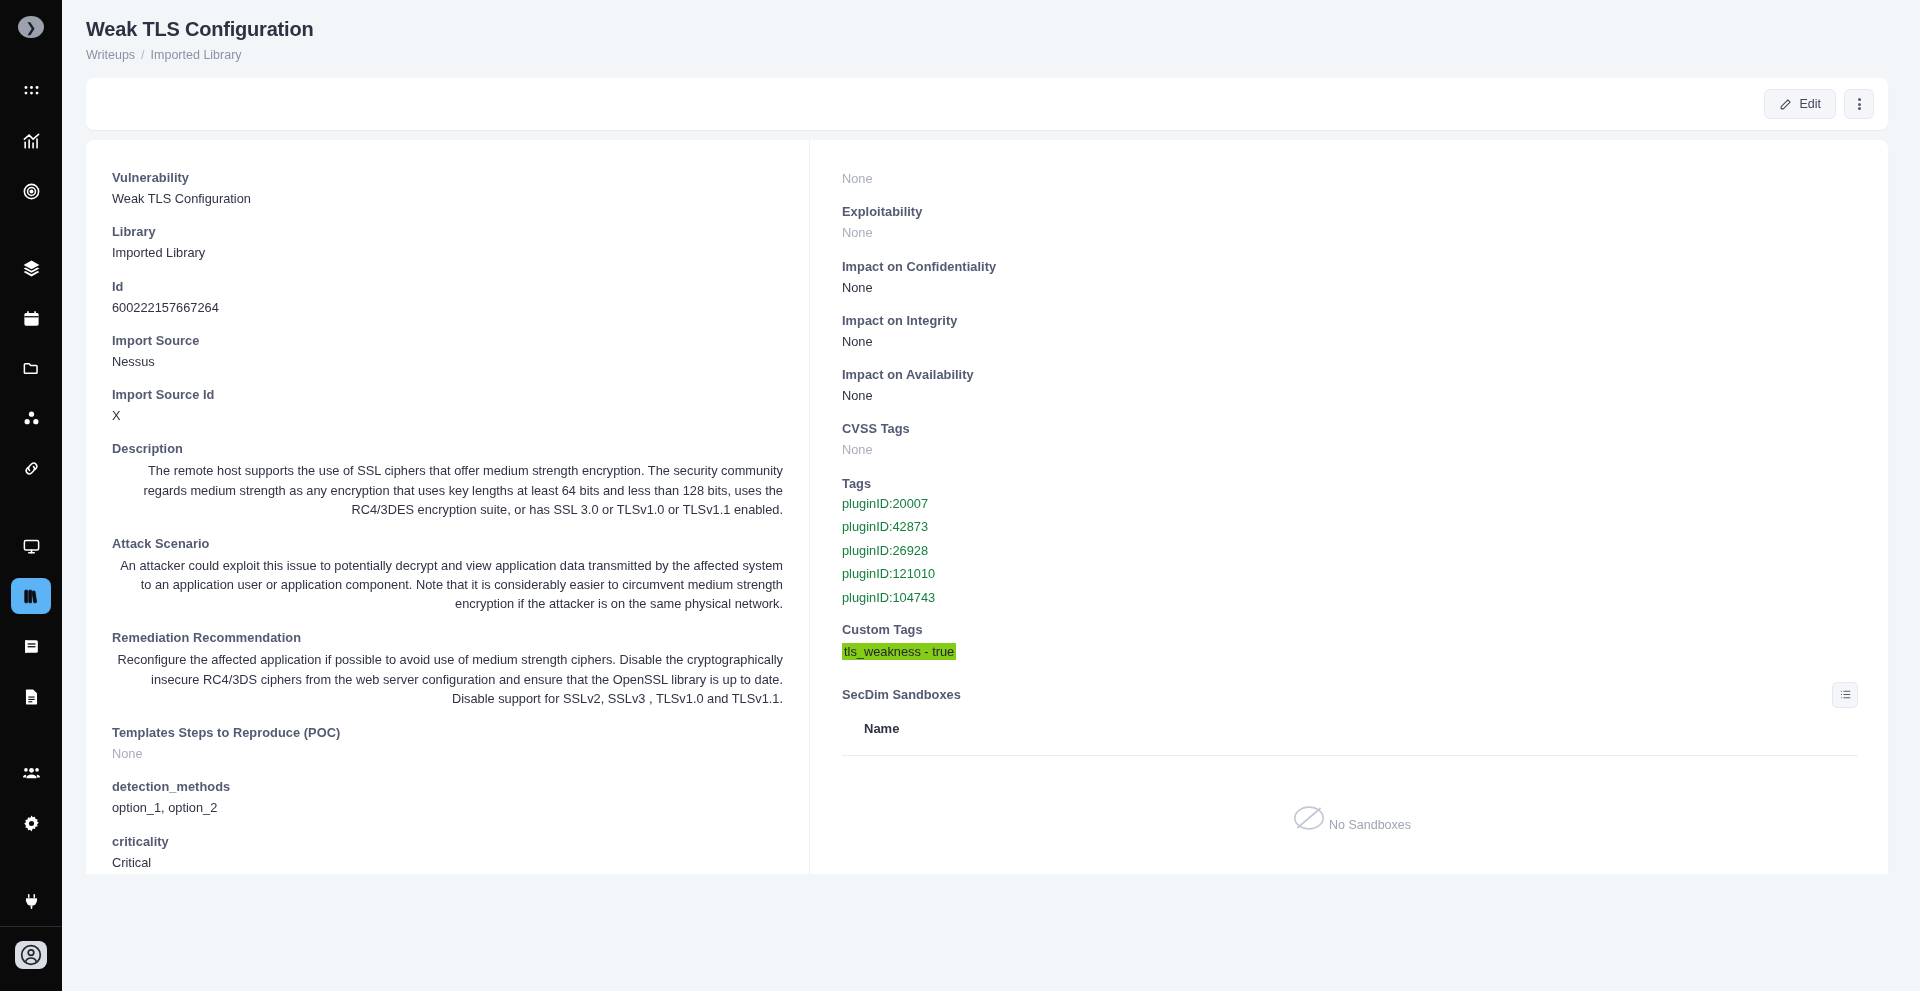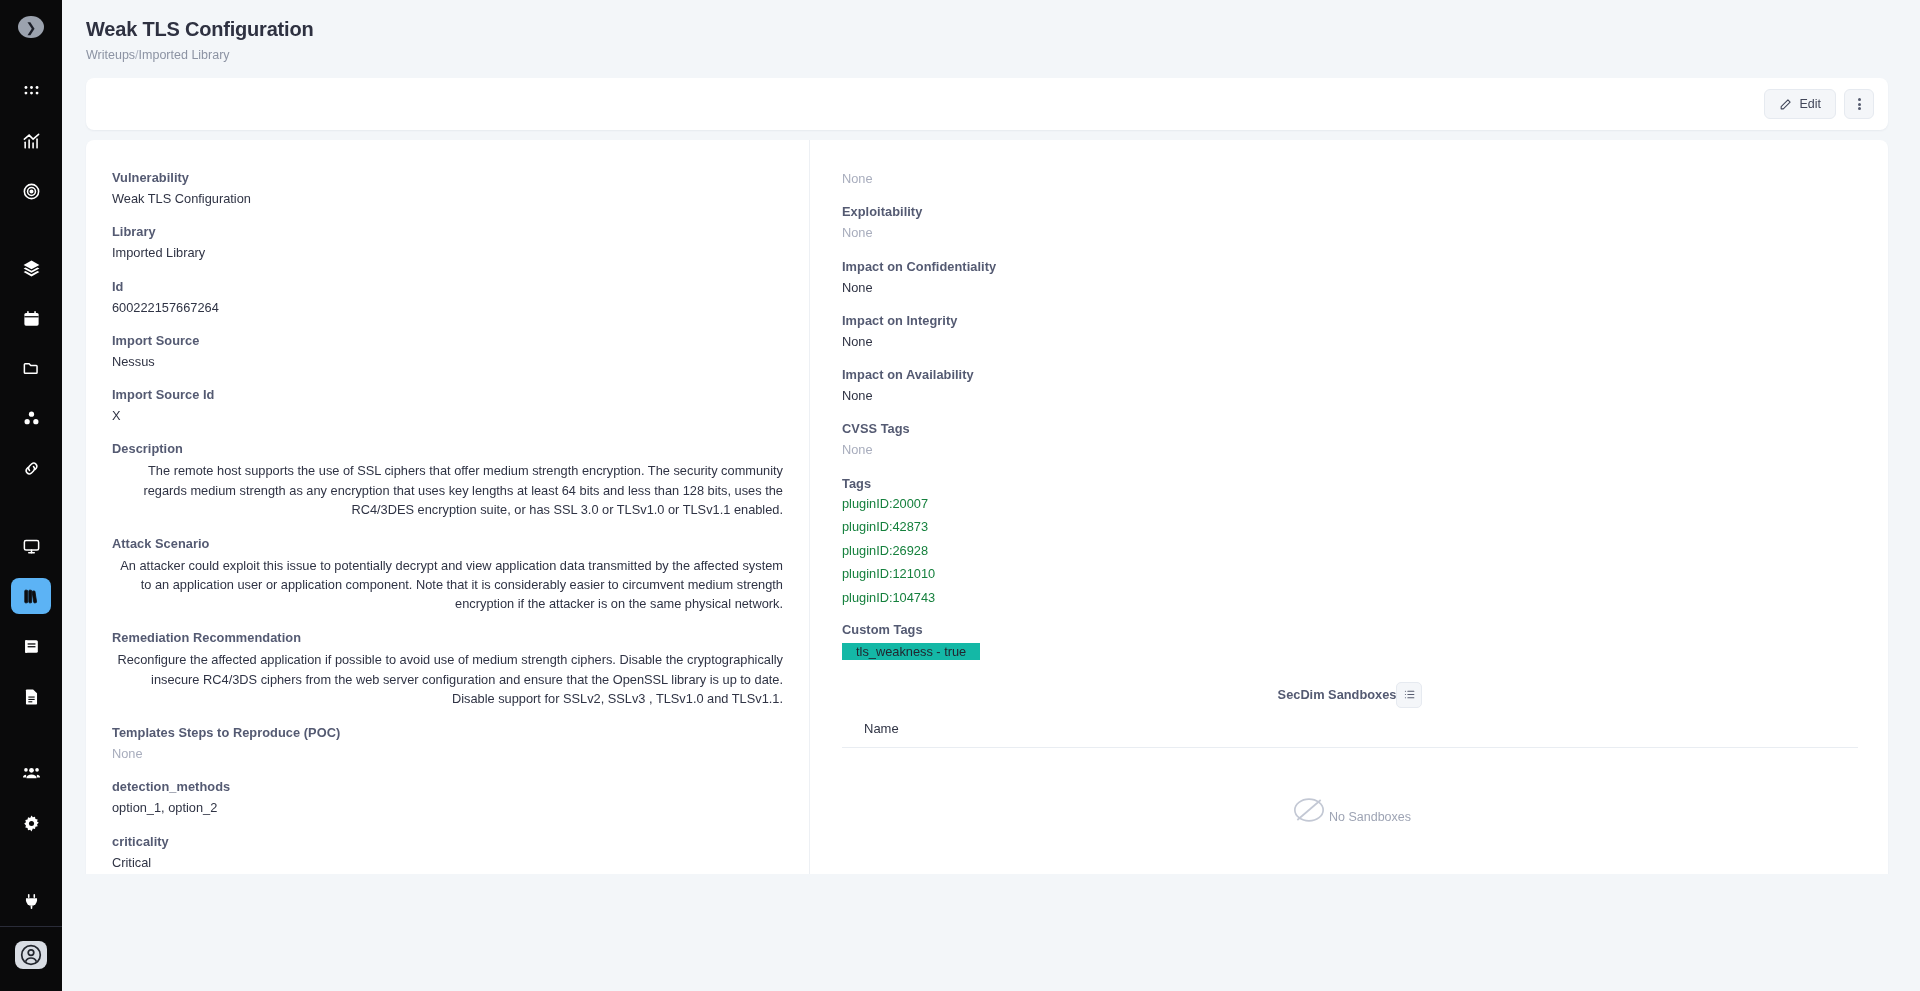--- a/index.html
+++ b/index.html
@@ -50,21 +50,21 @@
     padding: 0 32px 0 24px;
     position: relative;
   }
   .page-head { padding: 18px 0 0 0; }
   .page-title {
     font-size: 20px; font-weight: bold; color: #2e3141;
     letter-spacing: -0.2px;
   }
   .breadcrumb {
     margin-top: 7px; font-size: 12.5px; color: #8c93a3;
-    display: flex; align-items: center;
+    display: flex; gap: 6px; align-items: center;
   }
   .breadcrumb .crumb { cursor: pointer; }
   .breadcrumb .sep { color: #aeb4c1; }
 
   .toolbar-card {
     margin-top: 16px;
     background: #fff; border-radius: 8px;
     height: 52px;
     display: flex; align-items: center; justify-content: flex-end;
     padding: 0 14px;
@@ -112,40 +112,40 @@
   .field-value {
     font-size: 12.8px; color: #2f3344; line-height: 1.35;
   }
   .field-value.none { color: #a8adbd; }
   .field-value.para { line-height: 1.5; max-width: 700px; text-align: right; }
 
   .tag-line { font-size: 12.8px; color: #15803d; margin-bottom: 8.5px; }
   .tag-line:last-child { margin-bottom: 0; }
   .custom-tag {
     display: inline-block;
-    background: #14b8a6; color: #22262f;
-    font-size: 12.8px; padding: 1px 14px;
+    background: #84cc16; color: #22262f;
+    font-size: 12.8px; padding: 1px 2px;
   }
 
   .section-head {
-    display: flex; align-items: center; justify-content: center;
+    display: flex; align-items: center; justify-content: space-between;
     margin-top: 22px;
   }
   .section-title { font-size: 12.8px; font-weight: bold; color: #545a72; }
   .list-btn {
     width: 26px; height: 26px; border-radius: 5px;
     background: #f4f6f9; border: 1px solid #e6eaf0;
     display: flex; align-items: center; justify-content: center;
     cursor: pointer;
   }
 
   .table-wrap { margin-top: 13px; }
   .table-head {
-    font-size: 13px; font-weight: normal; color: #2f3344;
-    padding: 0 0 11px 22px;
+    font-size: 13px; font-weight: bold; color: #2f3344;
+    padding: 0 0 19px 22px;
     border-bottom: 1px solid #e9edf2;
   }
   .empty-state {
     display: flex; flex-direction: row; align-items: center;
     justify-content: center; padding: 42px 0 0 0; color: #b6bbc9;
   }
   .empty-text { margin-top: 14px; font-size: 12.5px; color: #9ea4b4; }
 </style>
 </head>
 <body>

